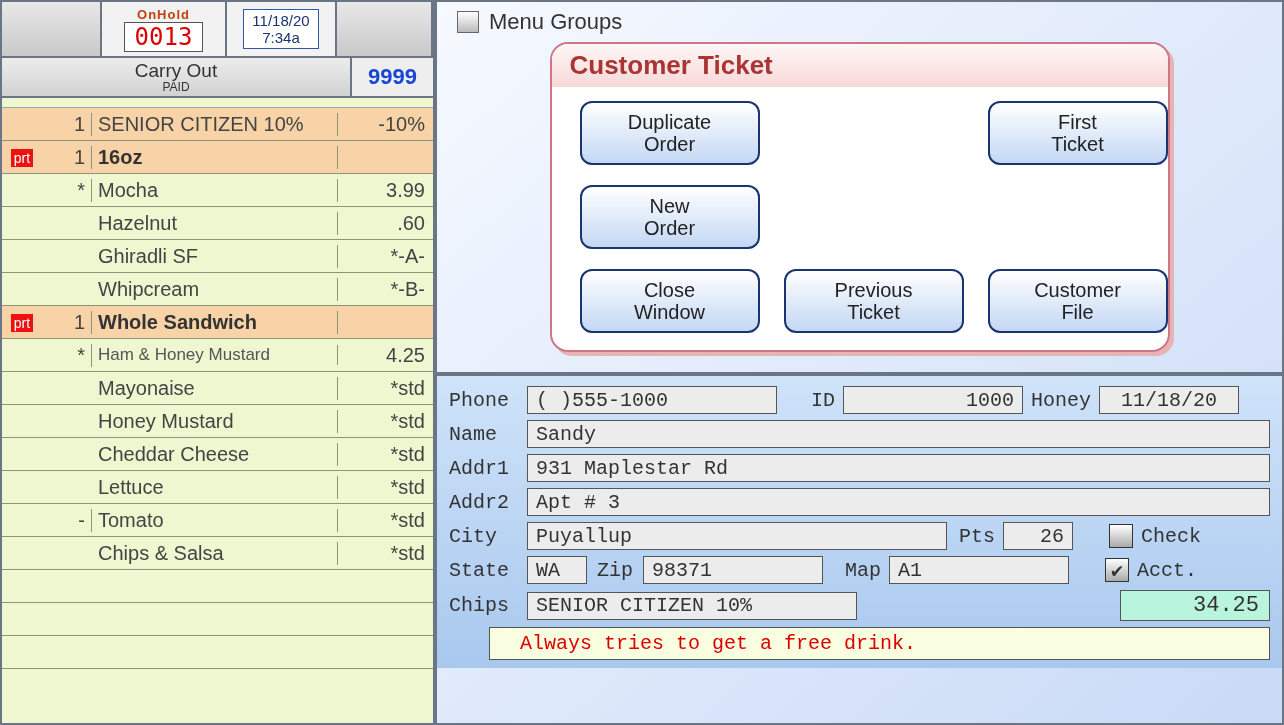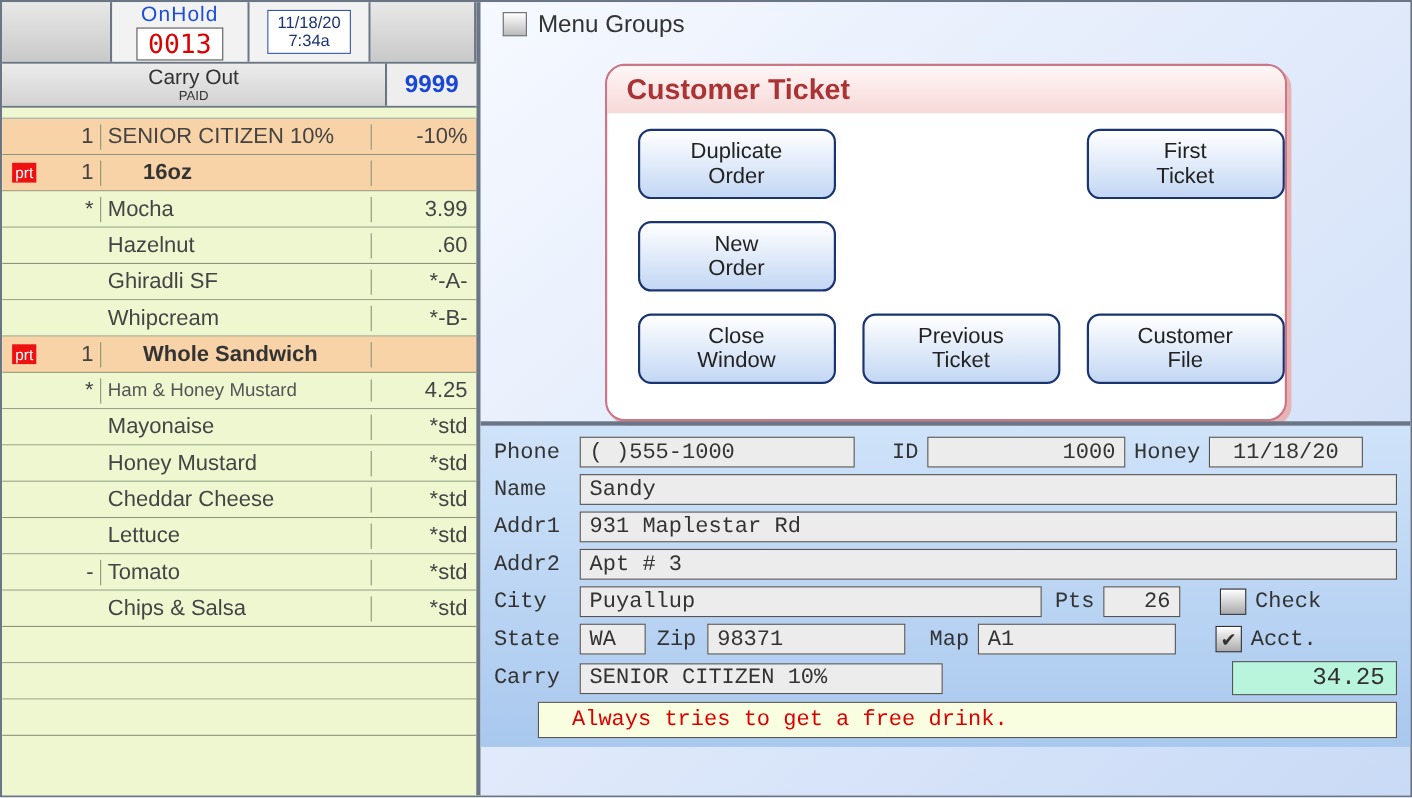--- a/index.html
+++ b/index.html
@@ -35,21 +35,21 @@
     border-right: 2px solid #6a7686;
     display: flex;
     align-items: center;
     justify-content: center;
     background: linear-gradient(#e8e8e8,#c9c9c9);
   }
   .top-a { width: 100px; }
   .top-b { width: 125px; flex-direction: column; background:#f2f2f2; }
   .top-c { width: 110px; flex-direction: column; background:#f2f2f2;}
   .top-d { flex:1; }
-  .onhold { color: #1d4ed8; font-weight: normal; font-size: 19px; letter-spacing:1px;}
+  .onhold { color: #c2410c; font-weight: bold; font-size: 13px; letter-spacing:1px;}
   .ticketno { color:#d00; font-size:24px; border:1px solid #555; padding:0 10px; background:#fff; font-family:monospace;}
   .datebox { border:1px solid #3355aa; background:#fff; padding:2px 8px; text-align:center; color:#1a3470; font-size:15px;}
   .sub-row {
     display:flex; height:40px; border-bottom:2px solid #6a7686;
   }
   .carryout {
     width: 350px; background:linear-gradient(#ececec,#d2d2d2);
     border-right:2px solid #6a7686; display:flex; flex-direction:column;
     align-items:center; justify-content:center; color:#333;
   }
@@ -66,37 +66,37 @@
     display:flex; height:33px; border-bottom:1px solid #8b9578;
     align-items:center; font-size:20px; color:#444;
   }
   .c-flag { width:40px; text-align:center; font-size:15px; color:#fff; }
   .c-qty  { width:50px; text-align:right; padding-right:6px; border-right:1px solid #8b9578;}
   .c-name { flex:1; padding-left:6px; border-right:1px solid #8b9578; white-space:nowrap;}
   .c-price{ width:95px; text-align:right; padding-right:8px;}
   .hl-orange { background:#f7d3a7; }
   .hl-green  { background:#eef7d0; }
   .prt { background:#e11; color:#fff; font-size:14px; padding:1px 3px;}
-  .bold { font-weight:bold; color:#333;margin-left:32px;}
+  .bold { font-weight:bold; color:#333;}
   .sub  { font-size:17px; color:#555;}
   
   .right {
     flex:1; display:flex; flex-direction:column;
     background: linear-gradient(to bottom right,#f6f9ff,#c9daf6);
   }
   .menu-groups {
     height:40px; display:flex; align-items:center; gap:10px; padding-left:20px;
     font-size:22px; color:#333;
   }
   .mg-box{width:22px;height:22px;background:linear-gradient(#fff,#bbb);border:1px solid #666;}
   .ct-container{ flex:0 0 330px; display:flex; align-items:flex-start; justify-content:center;}
   .ct-panel{
-    width:620px; margin-top:16px;
+    width:620px; margin-top:0px;
     border:2px solid #c78; border-radius:18px;
-    background:#fff; padding:0 0 32px 0;
+    background:#fff; padding:0 0 17px 0;
     box-shadow: 4px 4px 0 #e7b3b3;
   }
   .ct-title{
     background:linear-gradient(#fff6f6,#f7d8d8);
     border-radius:16px 16px 0 0; padding:6px 18px;
     color:#a33; font-size:26px; font-weight:bold;
   }
   .ct-grid{
     display:grid; grid-template-columns:180px 180px 180px;
     gap:20px 24px; padding:14px 28px 0 28px;
@@ -326,21 +326,21 @@
         <div class="fld" style="width:60px">WA</div>
         <div style="width:40px;text-align:center">Zip</div>
         <div class="fld" style="width:180px">98371</div>
         <div style="width:50px;text-align:right">Map</div>
         <div class="fld" style="width:180px">A1</div>
         <div style="width:20px"></div>
         <span class="chkbox">✔</span>
         <span>Acct.</span>
       </div>
       <div class="crow">
-        <div class="lbl">Carry</div>
+        <div class="lbl">Chips</div>
         <div class="fld" style="width:330px">SENIOR CITIZEN 10%</div>
         <div style="flex:1"></div>
         <div class="amount" style="width:150px">34.25</div>
       </div>
       <div class="note">Always tries to get a free drink.</div>
     </div>
   </div>
 </div>
 
 </body></html>

